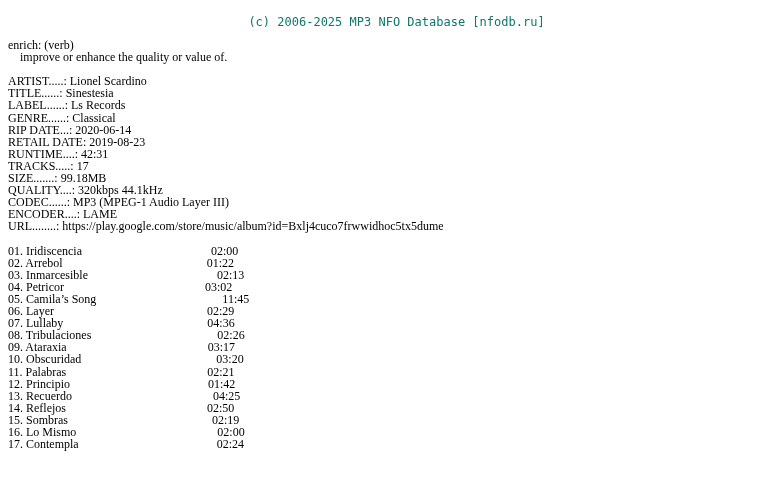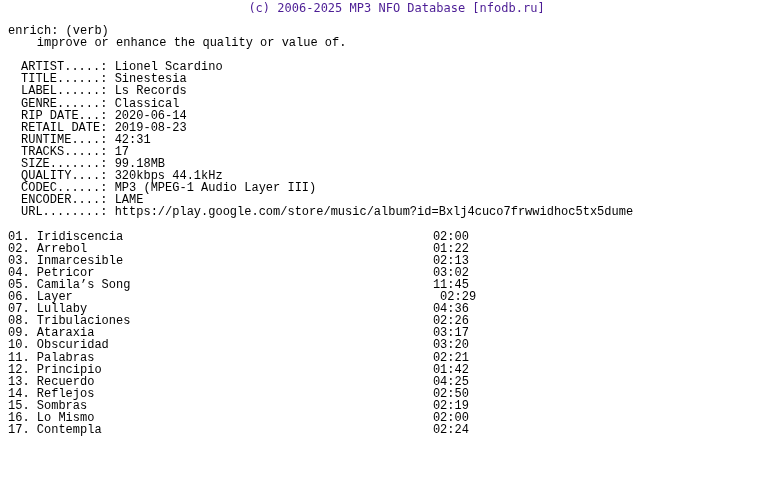--- a/index.html
+++ b/index.html
@@ -18,44 +18,44 @@
     color: #000000;
     -webkit-font-smoothing: none;
     font-smooth: never;
   }
   .page {
     position: relative;
     width: 768px;
     height: 504px;
   }
   .nfo-header {
-    color: #4c1d95;
+    color: #0f766e;
     text-align: center;
     font-size: 12px;
     line-height: 12px;
-    padding-top: 2px;
+    padding-top: 16px;
     white-space: pre;
     letter-spacing: 0px;
     margin-left: 25px;
   }
   .body-wrap {
     padding-left: 8px;
     padding-top: 11px;
   }
   pre.block {
     margin: 0;
     padding: 0;
-    font-family: Liberation Mono, monospace;
+    font-family: Liberation Serif, serif;
     font-size: 12px;
     line-height: 12.1px;
     white-space: pre;
     color: #000000;
   }
   .spacer-line { height: 12.1px; }
-  .meta-row { white-space: pre; margin-left: 13px; }
+  .meta-row { white-space: pre; }
   .meta-label { white-space: pre; }
   .meta-value { white-space: pre; }
   .track-row { white-space: pre; }
   .track-time { white-space: pre; }
 </style>
 </head>
 <body>
 
 <div class="page">
 

